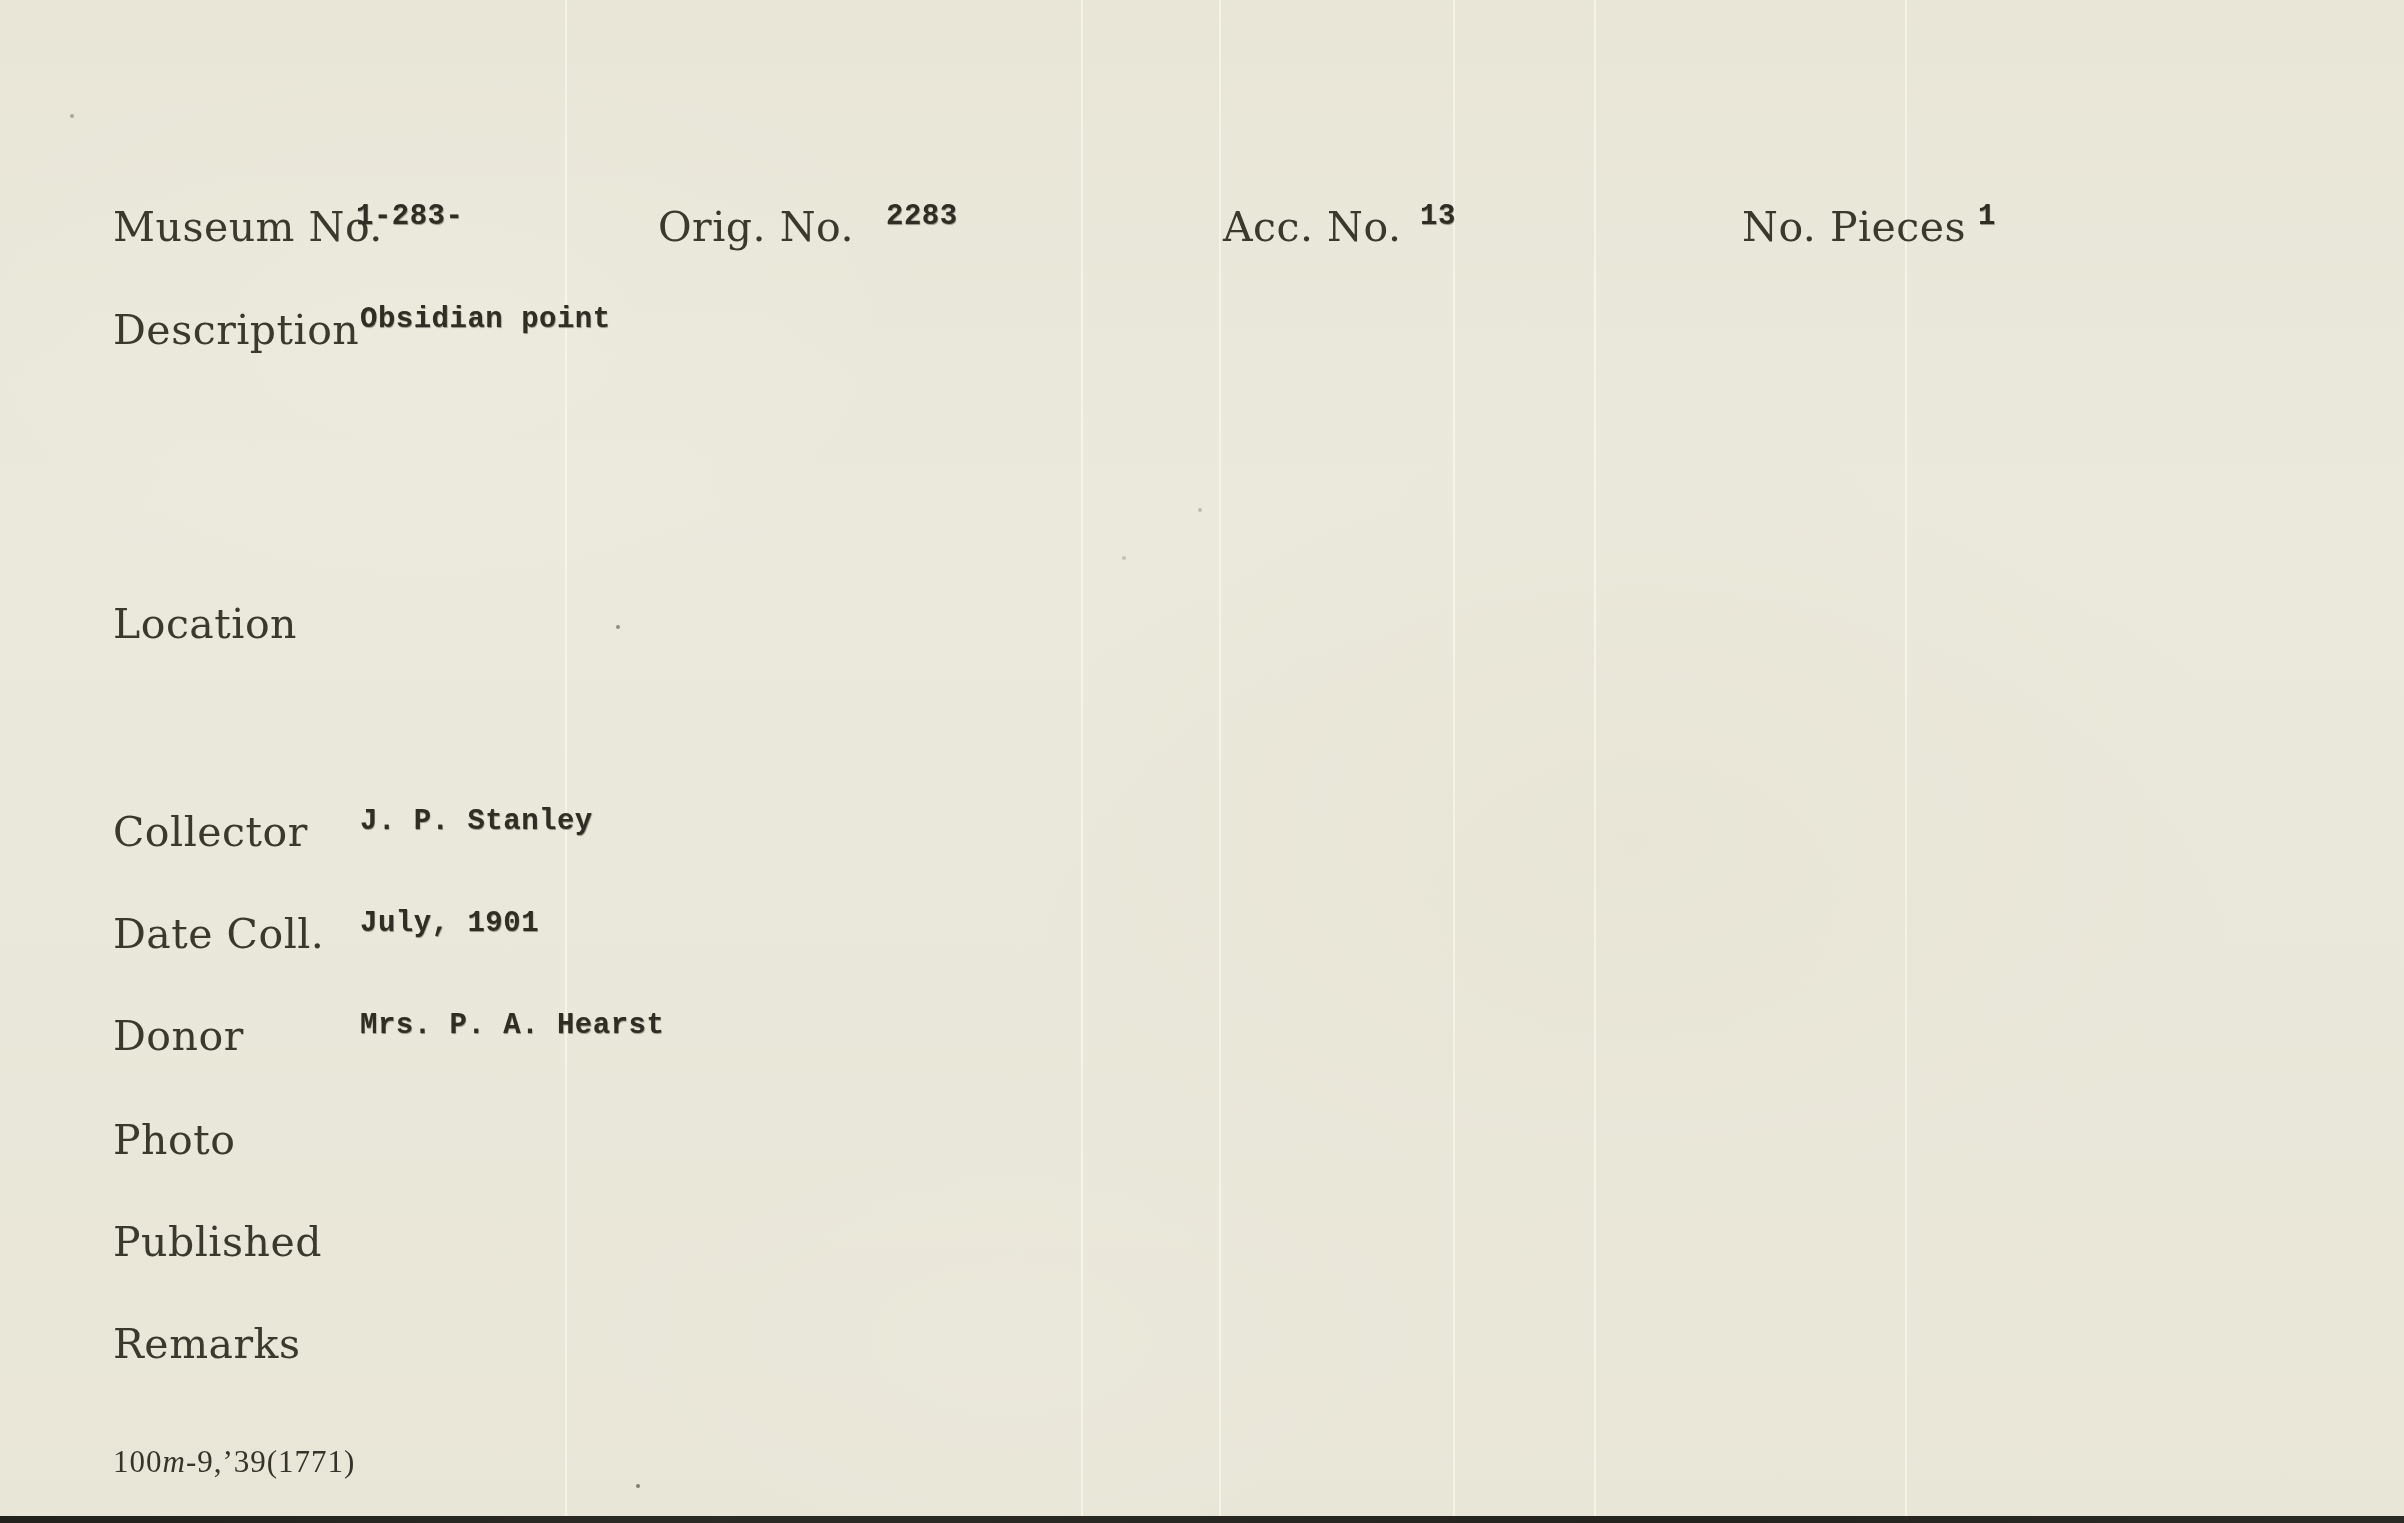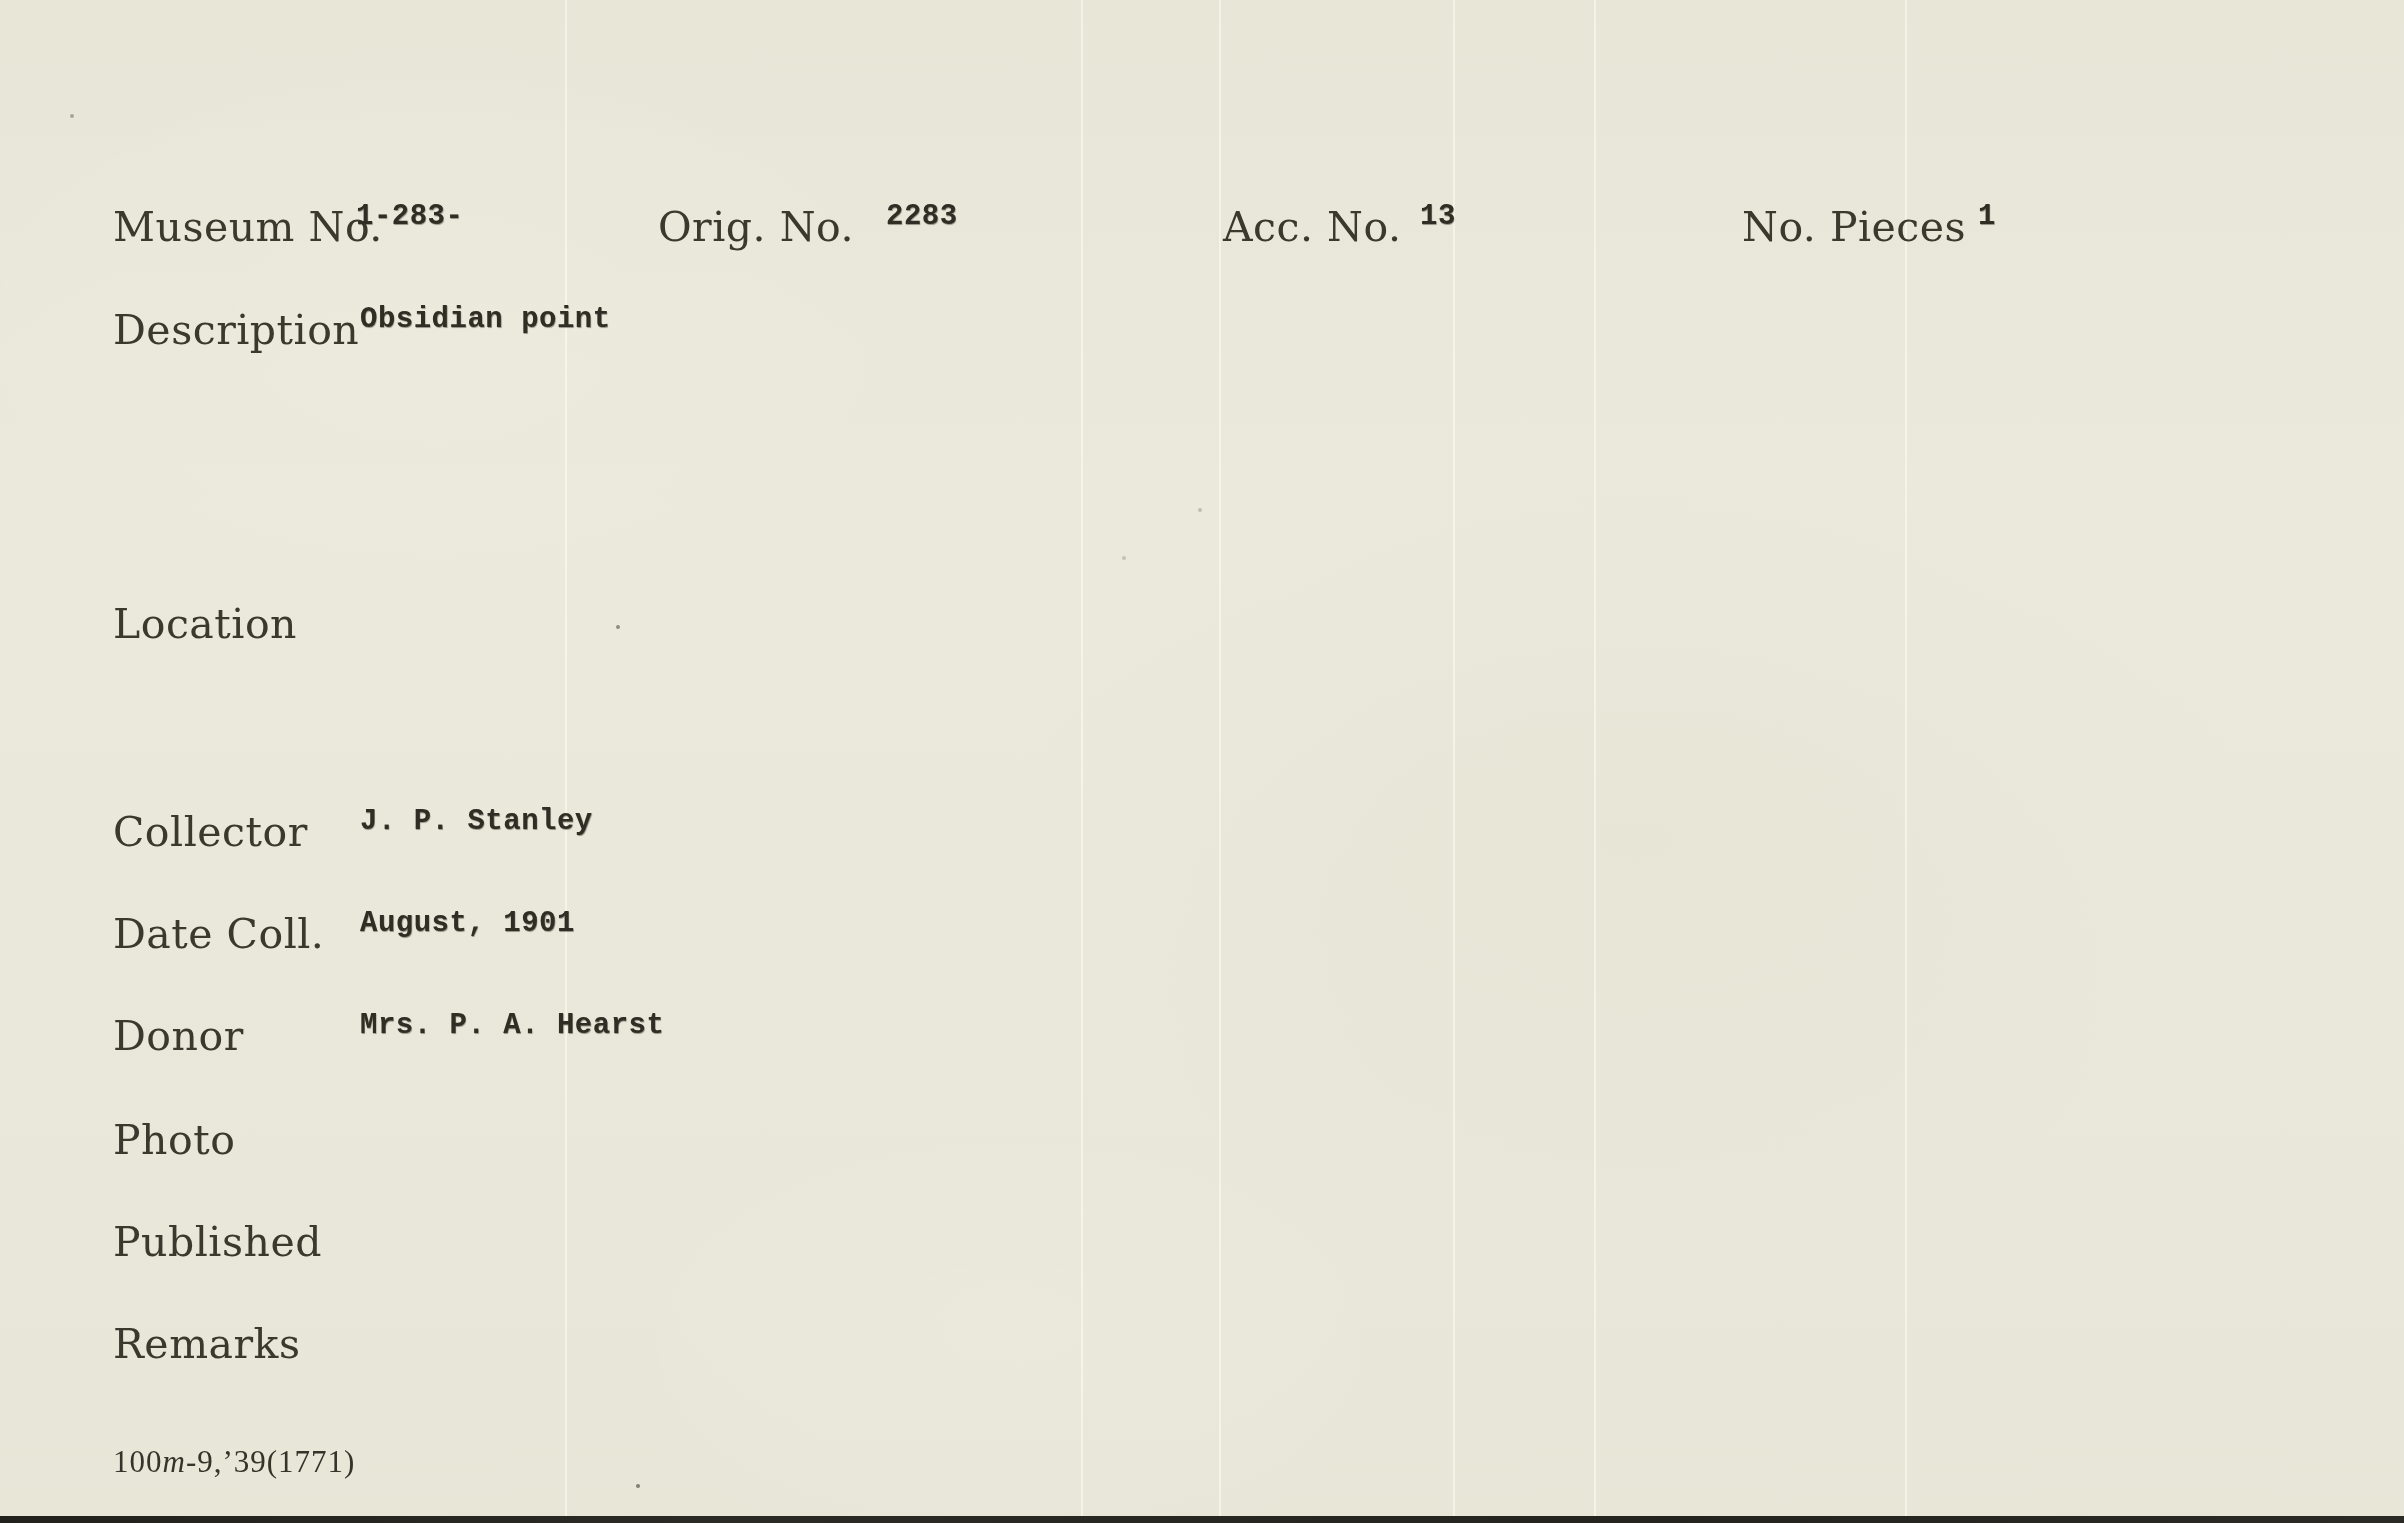--- a/index.html
+++ b/index.html
@@ -110,21 +110,21 @@
     <span class="typed" style="left:360px"></span>
   </div>
 
   <div class="row" style="top:808px">
     <span class="lbl" style="left:113px">Collector</span>
     <span class="typed" style="left:360px">J. P. Stanley</span>
   </div>
 
   <div class="row" style="top:910px">
     <span class="lbl" style="left:113px">Date Coll.</span>
-    <span class="typed" style="left:360px">August, 1901</span>
+    <span class="typed" style="left:360px">July, 1901</span>
   </div>
 
   <div class="row" style="top:1012px">
     <span class="lbl" style="left:113px">Donor</span>
     <span class="typed" style="left:360px">Mrs. P. A. Hearst</span>
   </div>
 
   <div class="row" style="top:1116px">
     <span class="lbl" style="left:113px">Photo</span>
     <span class="typed" style="left:360px"></span>

